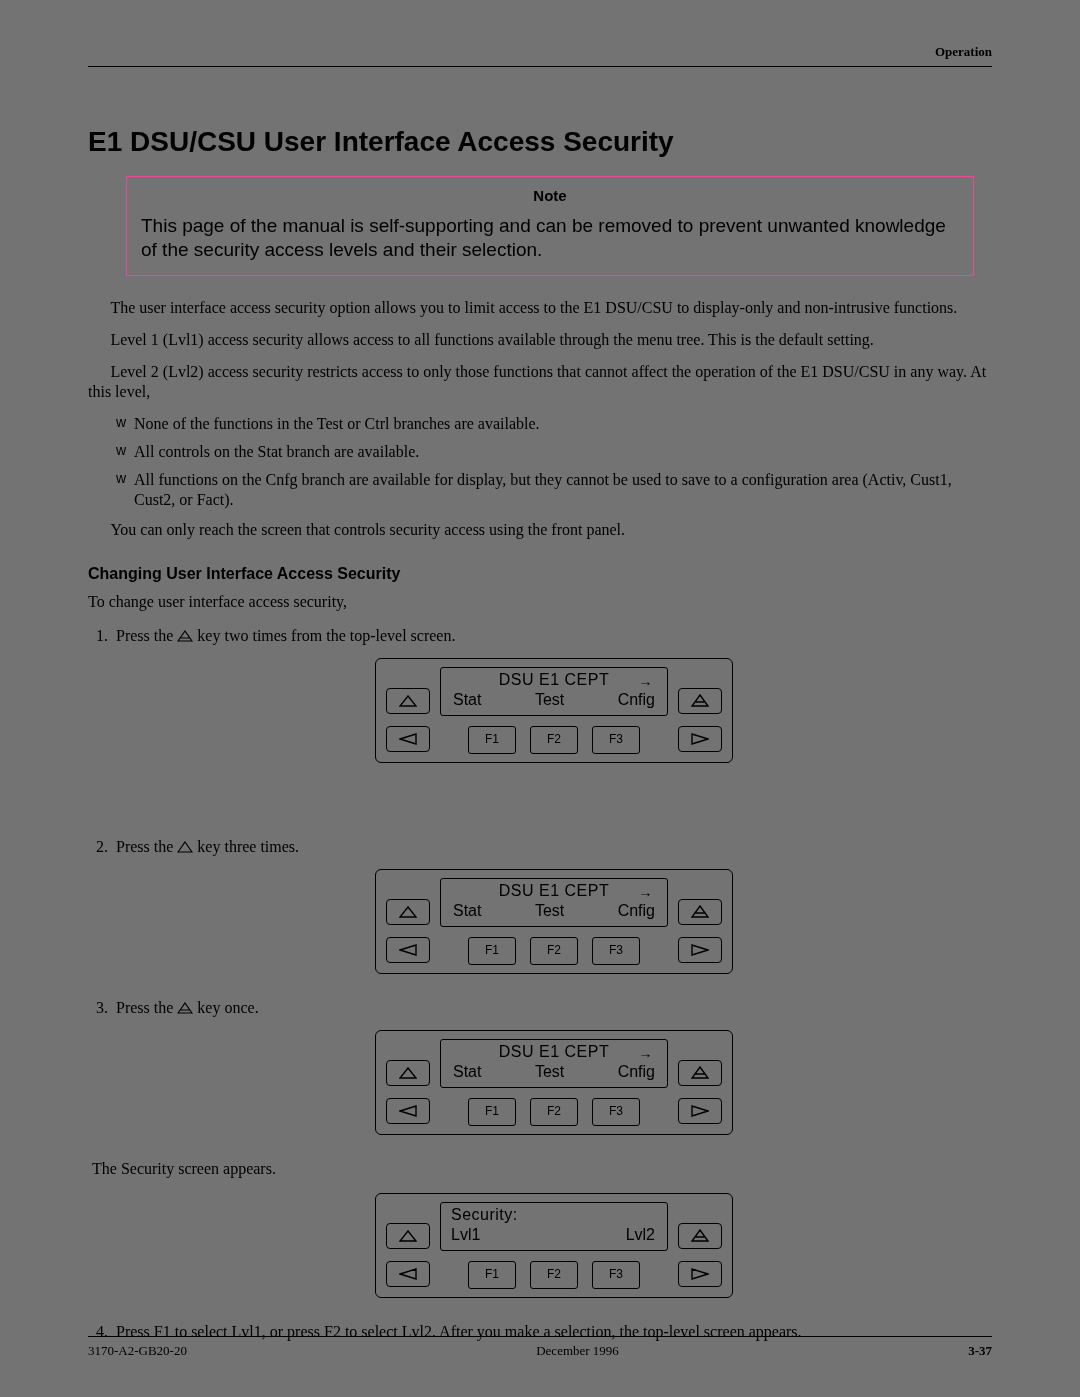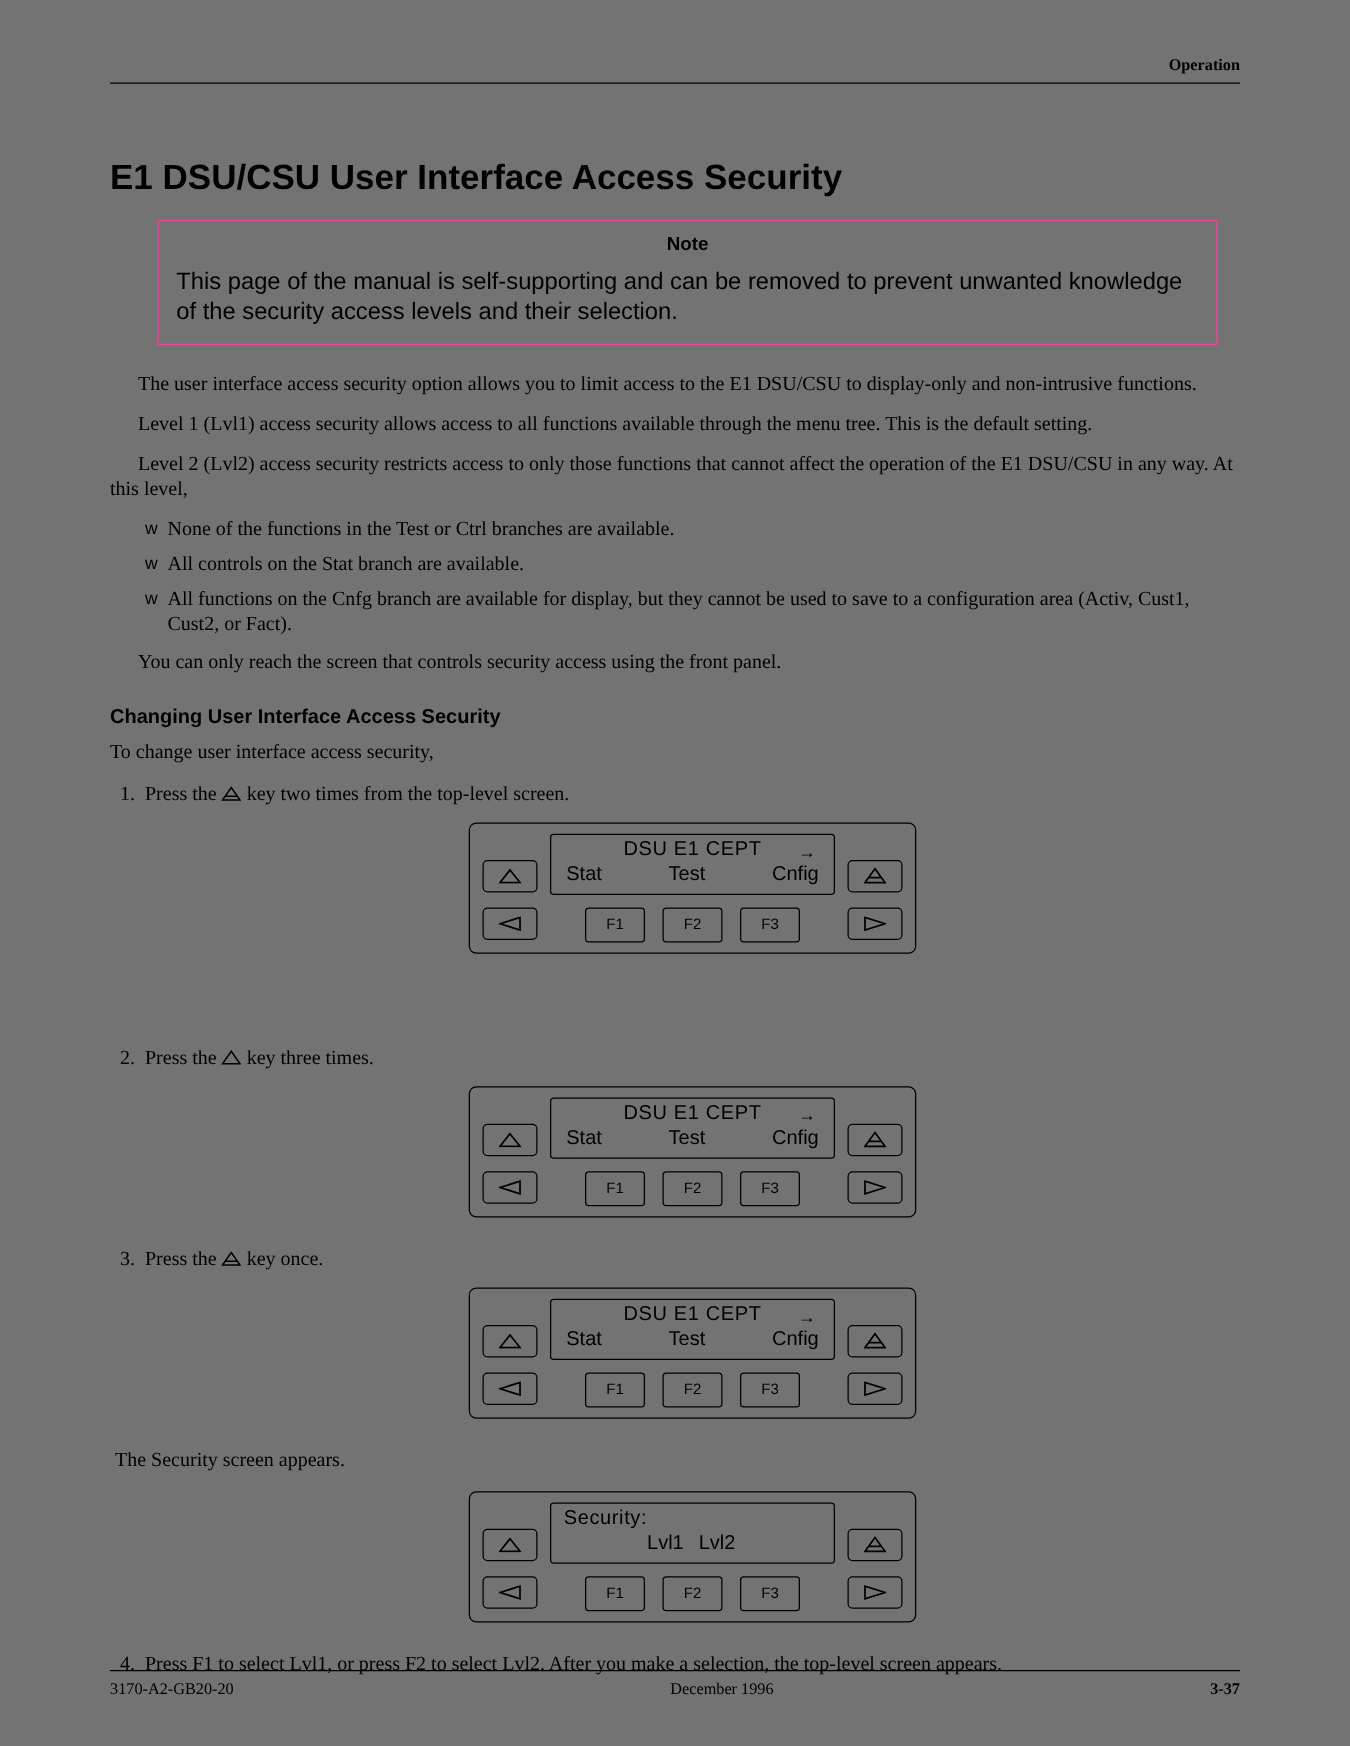--- a/index.html
+++ b/index.html
@@ -167,21 +167,21 @@
     font-size: 16px;
     display: flex;
     justify-content: space-between;
     padding: 0 4px;
   }
   .screen.security .line1 {
     text-align: left;
     padding-left: 2px;
   }
   .screen.security .line2 {
-    justify-content: center;
+    justify-content: space-between;
     gap: 12px;
     padding-left: 2px;
   }
   .fkeys {
     flex: 1;
     display: flex;
     justify-content: center;
     gap: 14px;
   }
   .fkey {

